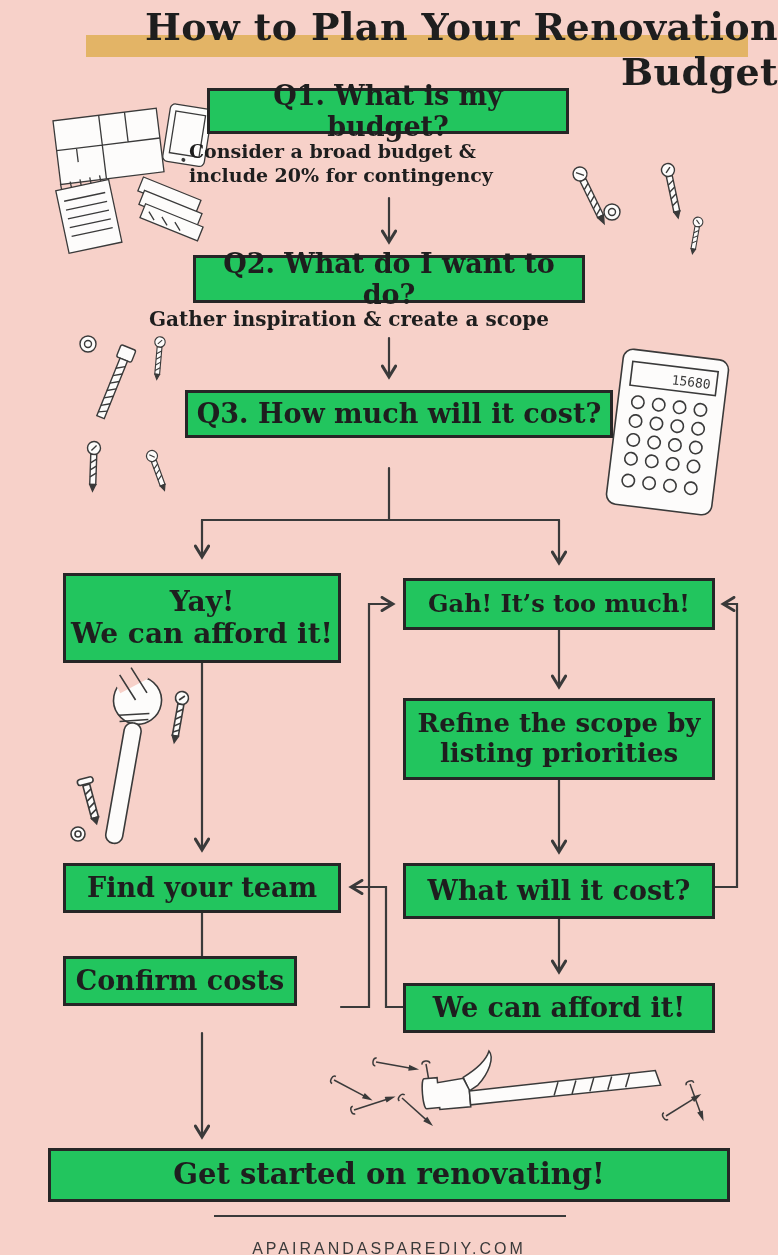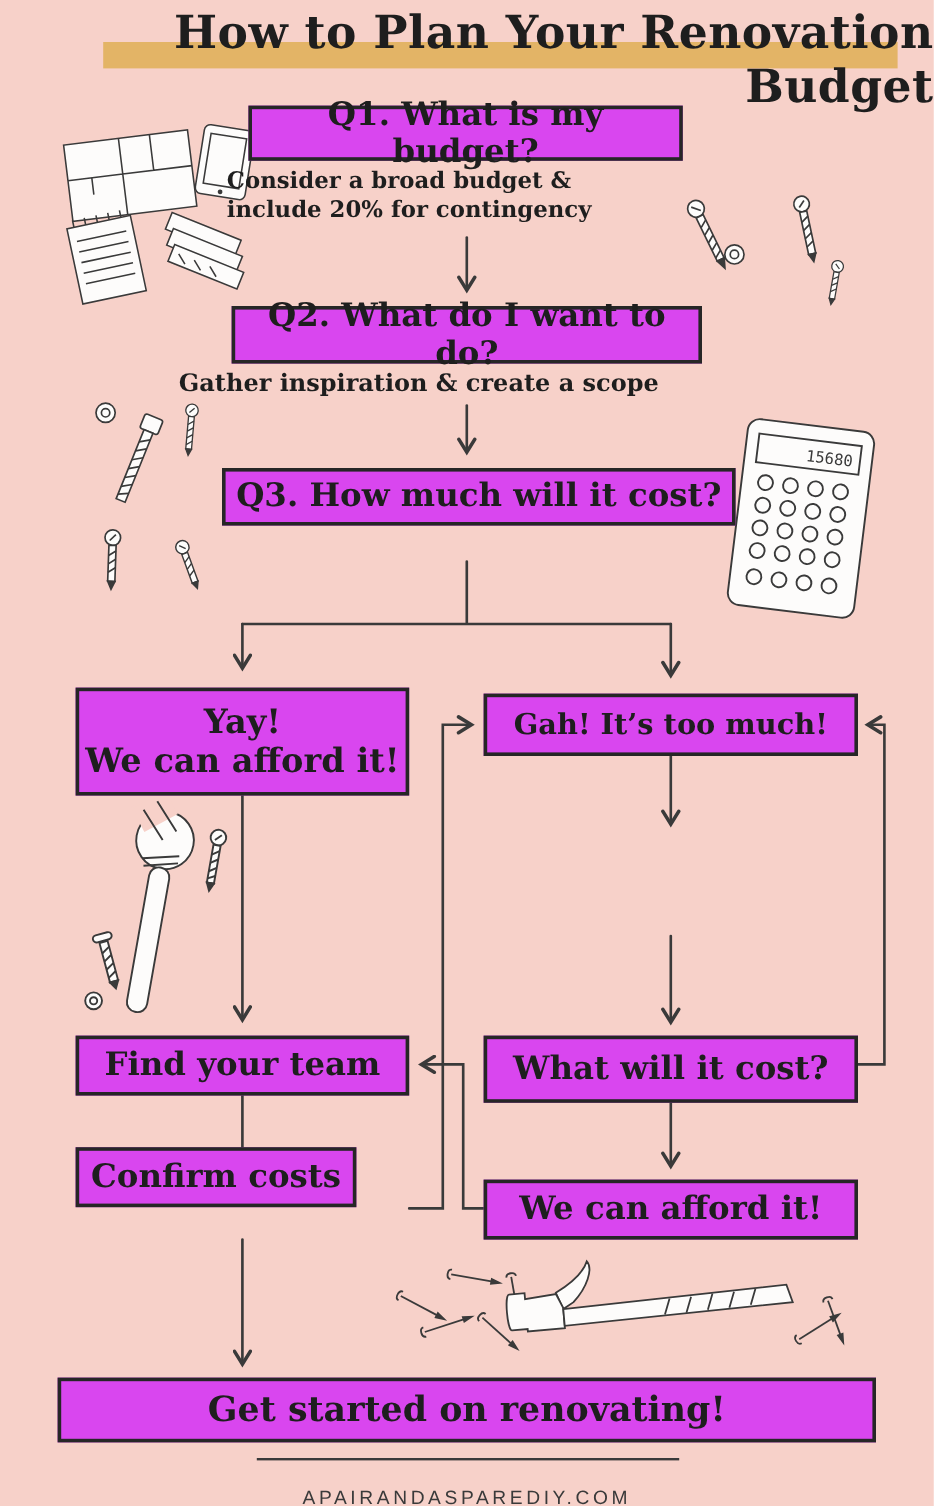--- a/index.html
+++ b/index.html
@@ -6,21 +6,21 @@
   body { font-family: "DejaVu Serif", "Liberation Serif", serif; color: var(--ink, #1e1e1e); background:#fff; }
   .canvas { position: relative; width: 778px; height: 1255px; background: var(--background, #f7d1c9); overflow: hidden; }
 
   .deco { position: absolute; z-index: 1; }
   .connectors { position: absolute; left:0; top:0; z-index: 2; }
 
   .title-highlight { position: absolute; z-index: 2; top: 35px; left: 86px; width: 662px; height: 22px; background: var(--highlight, #e3b466); }
   .title { position: absolute; z-index: 3; top: 4px; left: 0; width: 100%; text-align: right;
            font-size: 38px; font-weight: bold; letter-spacing: 0.4px; }
 
-  .node { position: absolute; z-index: 3; background: #d946ef; border: 3px solid var(--box_border, #262626);
+  .node { position: absolute; z-index: 3; background: #22c55e; border: 3px solid var(--box_border, #262626);
           display: flex; align-items: center; justify-content: center; text-align: center;
           font-weight: bold; white-space: pre-line; line-height: 1.15; }
   .note { position: absolute; z-index: 3; text-align: left; font-weight: bold; white-space: pre-line; line-height: 1.25; }
 
   .footer-line { position: absolute; z-index: 3; top: 1215px; left: 214px; width: 352px; height: 2px; background: #3a3a3a; }
   .footer-site { position: absolute; z-index: 3; top: 1224px; left: 0; width: 100%; text-align: center;
                  font-family: "Liberation Sans", sans-serif; font-size: 16px; letter-spacing: 3px; color: #3a3a3a; margin-top: 16px; }
 </style>
 </head>
 <body>
@@ -250,20 +250,22 @@
 
   <div class="node" style="left:193px;top:255px;width:392px;height:48px;font-size:27px">Q2. What do I want to do?</div>
   <div class="note" style="left:149px;top:307px;width:480px;font-size:20px">Gather inspiration &amp; create a scope</div>
 
   <div class="node" style="left:185px;top:390px;width:428px;height:48px;font-size:27px">Q3. How much will it cost?</div>
 
   <div class="node" style="left:63px;top:573px;width:278px;height:90px;font-size:28px">Yay!
 We can afford it!</div>
   <div class="node" style="left:403px;top:578px;width:312px;height:52px;font-size:24px">Gah! It’s too much!</div>
 
+  <div class="node" style="left:403px;top:698px;width:312px;height:82px;font-size:26px">Refine the scope by
+listing priorities</div>
 
   <div class="node" style="left:63px;top:863px;width:278px;height:50px;font-size:27px">Find your team</div>
   <div class="node" style="left:403px;top:863px;width:312px;height:56px;font-size:27px">What will it cost?</div>
 
   <div class="node" style="left:63px;top:956px;width:234px;height:50px;font-size:27px">Confirm costs</div>
   <div class="node" style="left:403px;top:983px;width:312px;height:50px;font-size:27px">We can afford it!</div>
 
   <div class="node" style="left:48px;top:1148px;width:682px;height:54px;font-size:29px">Get started on renovating!</div>
 
   <div class="footer-line"></div>

